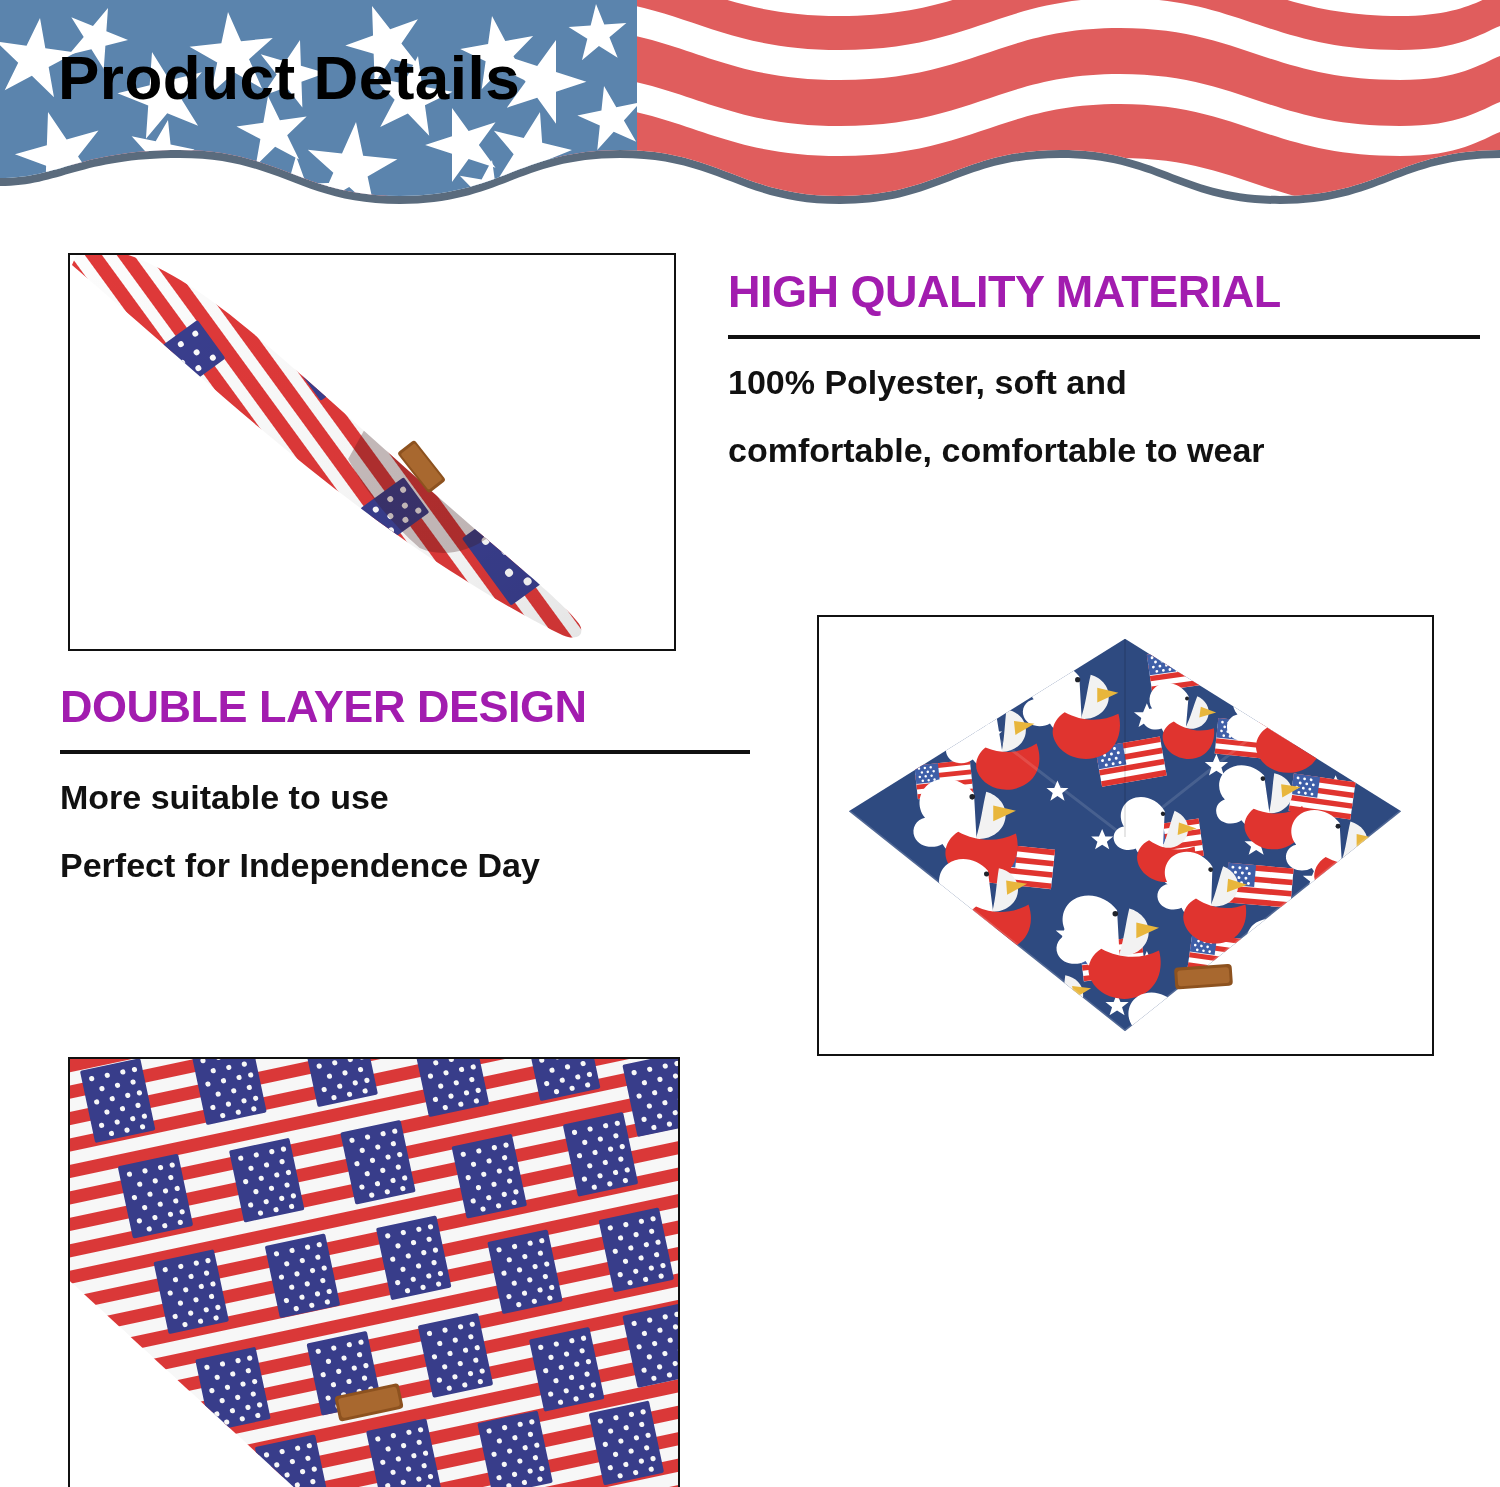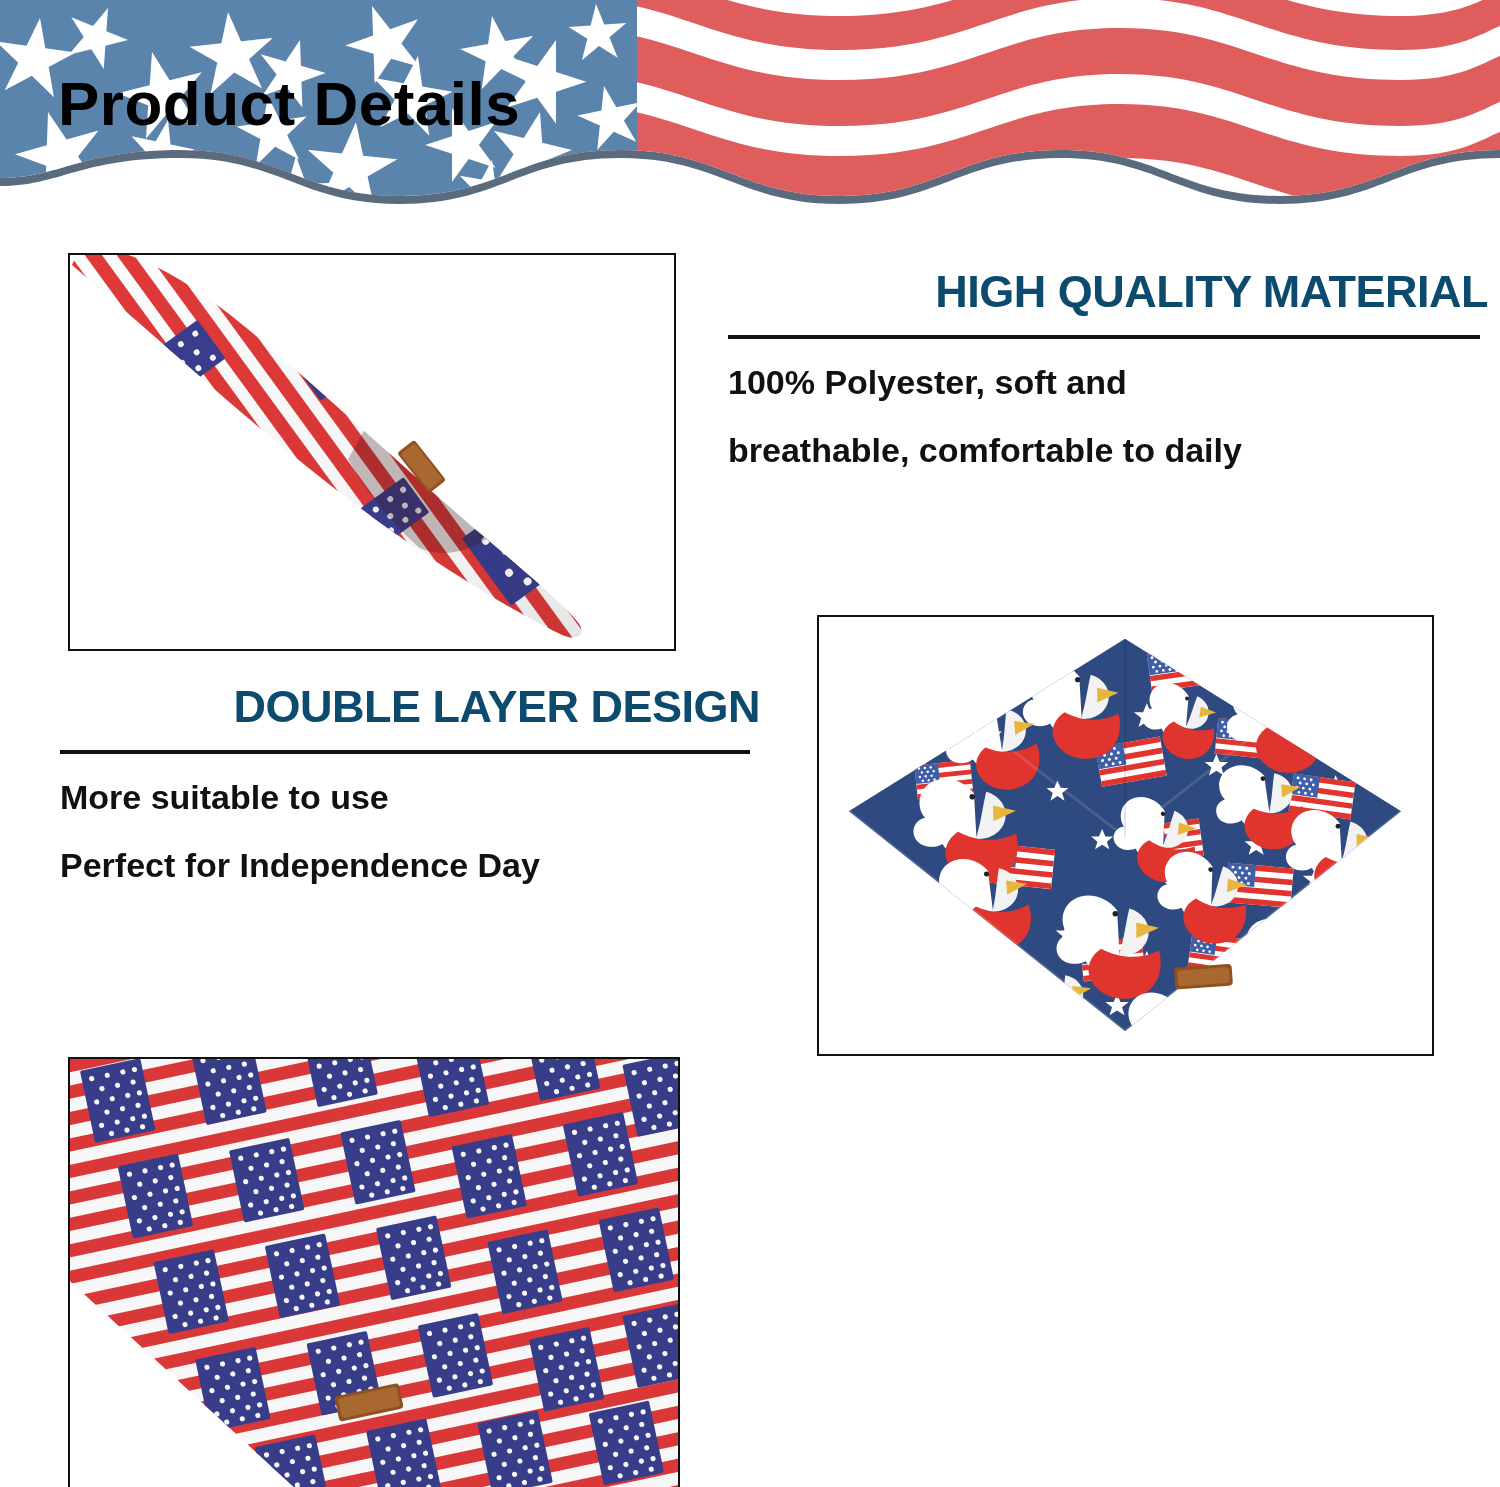--- a/index.html
+++ b/index.html
@@ -9,21 +9,21 @@
     font-family:"Liberation Sans", sans-serif;
     overflow:hidden;
   }
   #page { position:relative; width:1500px; height:1487px; background:#fff; }
 
   
   .banner { position:absolute; left:0; top:0; width:1500px; height:215px; }
   .banner svg { display:block; width:1500px; height:215px; }
   .banner-title {
     position:absolute;
-    left:58px; top:68px;
+    left:58px; top:42px;
     font-size:62px;
     font-weight:bold;
     color:#000;
     letter-spacing:0.5px;
     white-space:nowrap;
     font-family:"Liberation Sans", sans-serif;
   }
 
   
   .photo {
@@ -32,26 +32,25 @@
     background:#ffffff;
     overflow:hidden;
   }
   .photo-inner { position:absolute; inset:0; overflow:hidden; }
 
   
   .block { position:absolute; }
   .block-head {
     font-size:45px;
     font-weight:bold;
-    color:#0c4a6e;
+    color:#a21caf;
     letter-spacing:-0.5px;
     white-space:nowrap;
     line-height:1.05;
     font-family:"Liberation Sans", sans-serif;
-    text-align:right;
   }
   .block-rule {
     height:4px;
     background:#111;
     margin-top:20px;
     margin-bottom:26px;
   }
   .block-line {
     font-size:34px;
     font-weight:bold;
@@ -271,21 +270,21 @@
           <rect x="336" y="189" width="18" height="46" rx="2" fill="#a8682f"></rect>
         </g>
       </svg>
     </div>
   </div>
 
   <div class="block" id="block-material">
     <div class="block-head">HIGH QUALITY MATERIAL</div>
     <div class="block-rule"></div>
     <div class="block-line">100% Polyester, soft and</div>
-    <div class="block-line">breathable, comfortable to daily</div>
+    <div class="block-line">comfortable, comfortable to wear</div>
   </div>
 
   <div class="block" id="block-double">
     <div class="block-head">DOUBLE LAYER DESIGN</div>
     <div class="block-rule"></div>
     <div class="block-line">More suitable to use</div>
     <div class="block-line">Perfect for Independence Day</div>
   </div>
 
   <div class="photo" id="photo-eagle">

